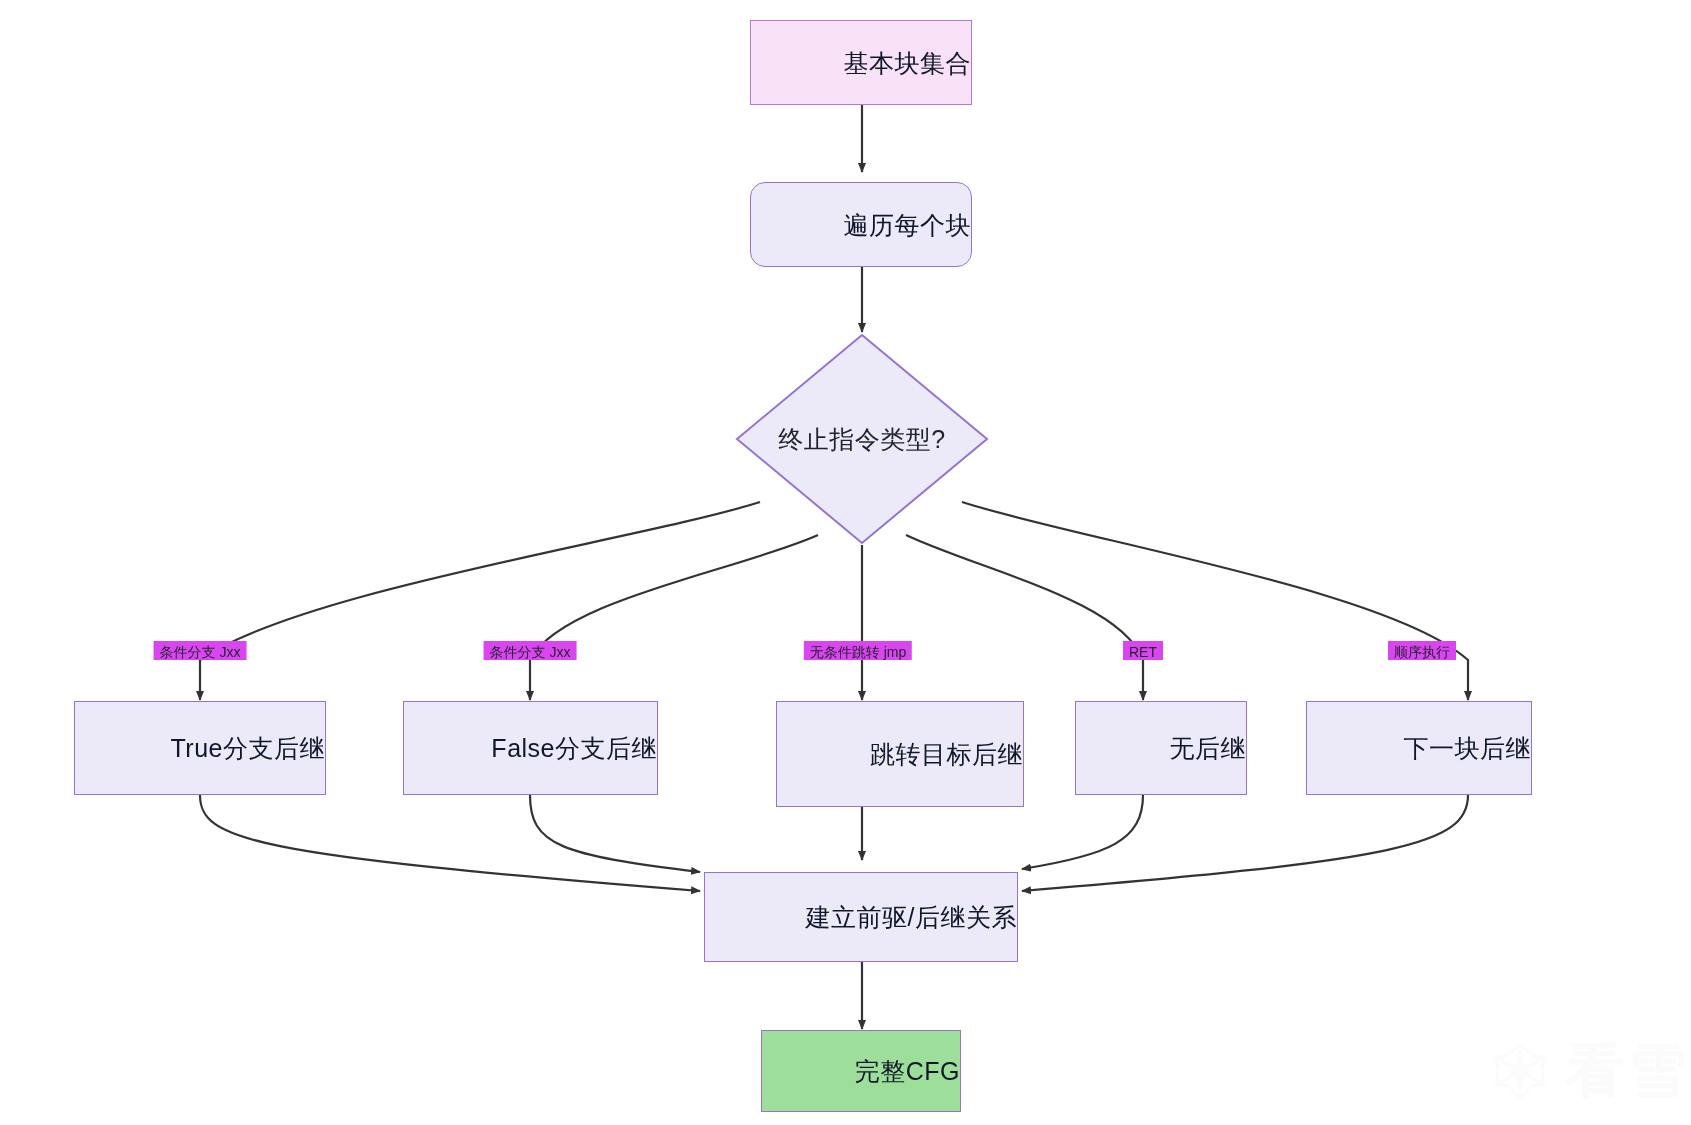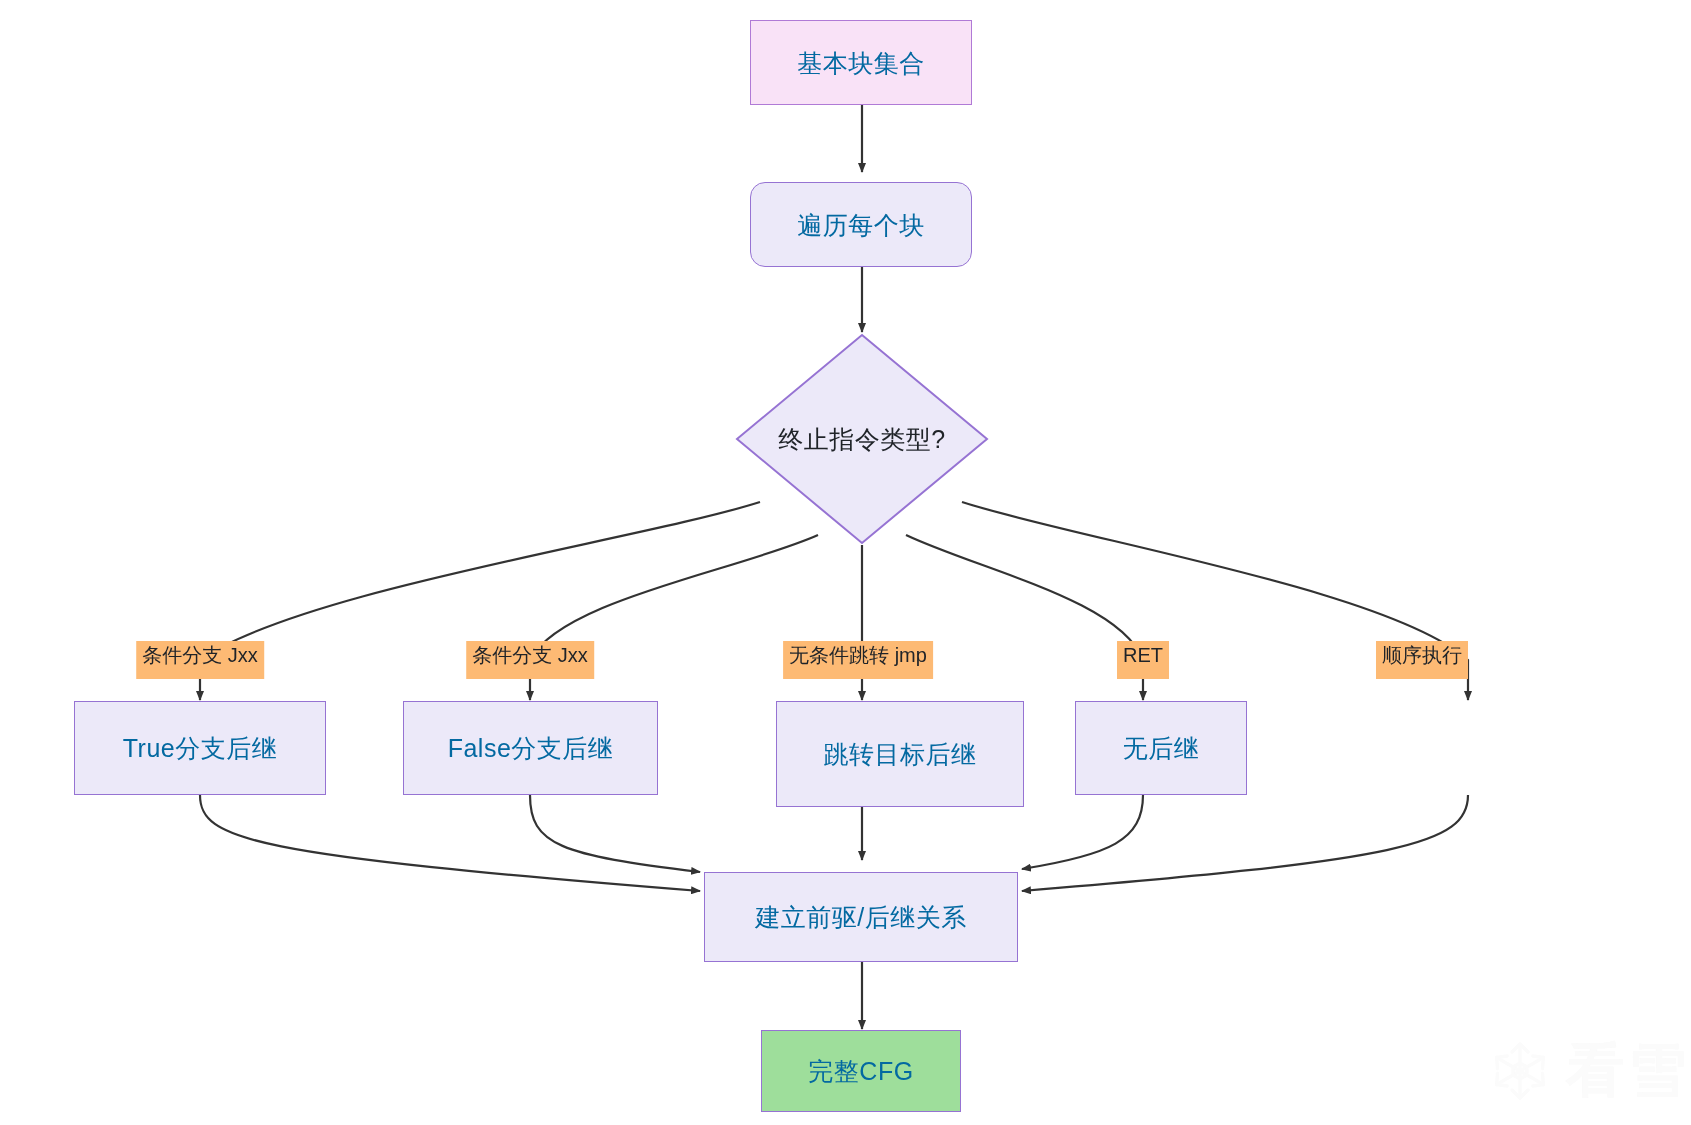--- a/index.html
+++ b/index.html
@@ -24,24 +24,24 @@
     top: 0;
     width: 1691px;
     height: 1125px;
     pointer-events: none;
   }
   .node {
     position: absolute;
     box-sizing: border-box;
     display: flex;
     align-items: center;
-    justify-content: center;
+    justify-content: flex-end;
     border: 1.6px solid #9673d3;
     background: #ece9f9;
-    color: #0369a1;
+    color: #0f172a;
     font-size: 25px;
     letter-spacing: 0.5px;
     text-align: center;
     line-height: 1.2;
   }
   .node.start {
     background: #f9e2f7;
     border-color: #b07ad6;
   }
   .node.finish {
@@ -66,24 +66,24 @@
     height: 100%;
     display: flex;
     align-items: center;
     justify-content: center;
     font-size: 25px;
     color: #1f2328;
     letter-spacing: 0.5px;
   }
   .edge-label {
     position: absolute;
-    background: #fdba74;
+    background: #d946ef;
     color: #1f2328;
-    font-size: 20px;
-    padding: 3px 6px 12px 6px;
+    font-size: 14px;
+    padding: 3px 6px 0 6px;
     white-space: nowrap;
     line-height: 1.15;
     transform: translateX(-50%);
   }
   .watermark {
     position: absolute;
     display: flex;
     align-items: center;
     gap: 14px;
     opacity: 1;
@@ -162,20 +162,23 @@
   </div>
 
   <div class="node" style="left:776px; top:701px; width:248px; height:106px;">
     <span>跳转目标后继</span>
   </div>
 
   <div class="node" style="left:1060px; top:701px; width:172px; height:94px;margin-left:15px;">
     <span>无后继</span>
   </div>
 
+  <div class="node" style="left:1306px; top:701px; width:226px; height:94px;">
+    <span>下一块后继</span>
+  </div>
 
   <div class="node" style="left:704px; top:872px; width:314px; height:90px;">
     <span>建立前驱/后继关系</span>
   </div>
 
   <div class="node finish" style="left:761px; top:1030px; width:200px; height:82px;">
     <span>完整CFG</span>
   </div>
 
   <div class="edge-label" style="left:200px; top:641px;">

